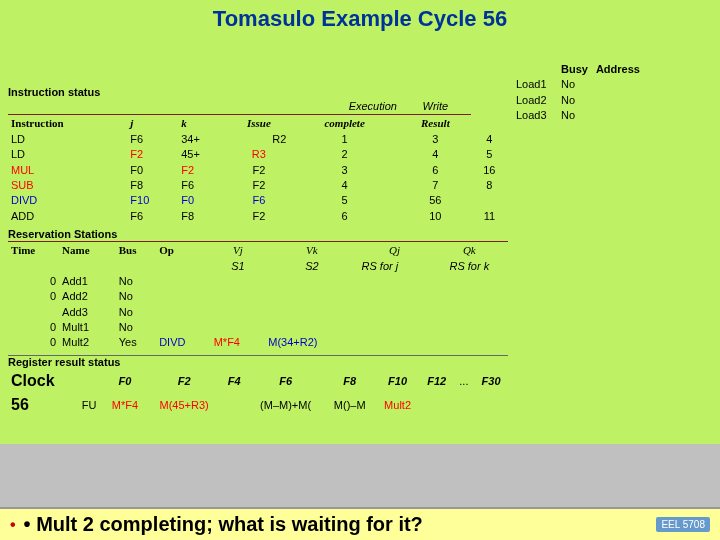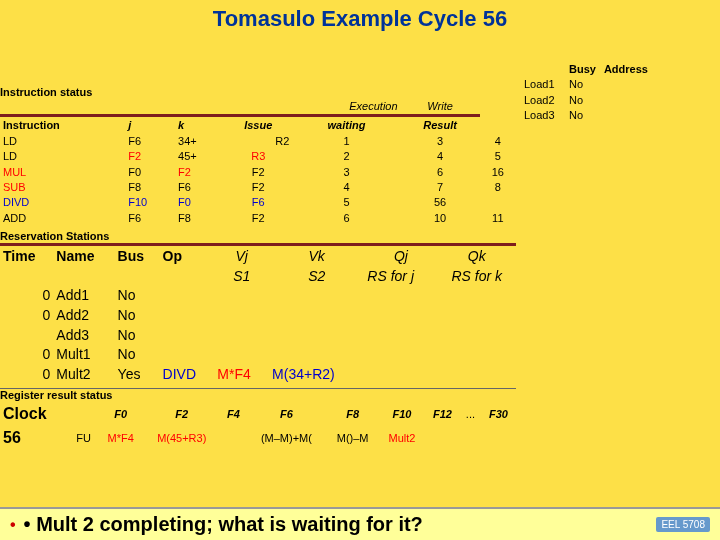--- a/index.html
+++ b/index.html
@@ -7,23 +7,23 @@
       width: 720px;
       height: 540px;
       background: #c0c0c0;
       font-family: Arial, sans-serif;
       font-size: 12px;
       overflow: hidden;
       position: relative;
     }
     .main-container {
       width: 720px;
-      height: 540px;
-      background: #fde047;
-      padding: 6px 0;
+      height: 444px;
+      background: #bef264;
+      padding: 6px 8px;
     }
     .title {
       text-align: center;
       font-size: 22px;
       font-weight: bold;
       color: #003399;
       margin-bottom: 6px;
     }
     .content-area {
       display: flex;
@@ -63,21 +63,21 @@
       text-align: left;
     }
     .red-text { color: red; }
     .blue-text { color: #0000cc; }
     
     .rs-section {
       margin-top: 4px;
     }
     .rs-table {
       border-collapse: collapse;
-      font-size: 14px;
+      font-size: 11px;
       width: 100%;
     }
     .rs-table td, .rs-table th {
       padding: 0 3px;
       line-height: 1.4;
     }
     .rs-header-row td {
       font-style: italic;
       text-align: center;
     }
@@ -130,22 +130,23 @@
     .eel-badge {
       margin-left: auto;
       background: #6699cc;
       color: #fff;
       font-size: 10px;
       padding: 2px 5px;
       border-radius: 2px;
     }
     
     .divider-row td {
-      border-top: 3px solid #7f1d1d;
+      border-top: 1px solid #7f1d1d;
       padding-top: 1px;
+      font-family: Liberation Serif, serif;
     }
   </style>
 </head>
 <body>
 
 <div class="main-container">
   <div class="title">Tomasulo Example Cycle 56</div>
 
   <div class="content-area">
 
@@ -157,21 +158,21 @@
           <tr class="header-row">
             <td colspan="4"></td>
             <td style="text-align:right;">Execution</td>
             <td style="text-align:center;">Write</td>
           </tr>
           <tr class="col-header divider-row">
             <td style="font-weight:bold;">Instruction</td>
             <td style="font-style:italic;">j</td>
             <td style="font-style:italic;">k</td>
             <td style="font-style:italic; text-align:center;">Issue</td>
-            <td style="font-style:italic; text-align:center;">waiting</td>
+            <td style="font-style:italic; text-align:center;">complete</td>
             <td style="font-style:italic; text-align:center;">Result</td>
           </tr>
 
           <tr>
             <td>LD</td>
             <td>F6</td>
             <td>34+</td>
             <td style="text-align:right;">R2</td>
             <td style="text-align:center;">1</td>
             <td style="text-align:center;">3</td>

